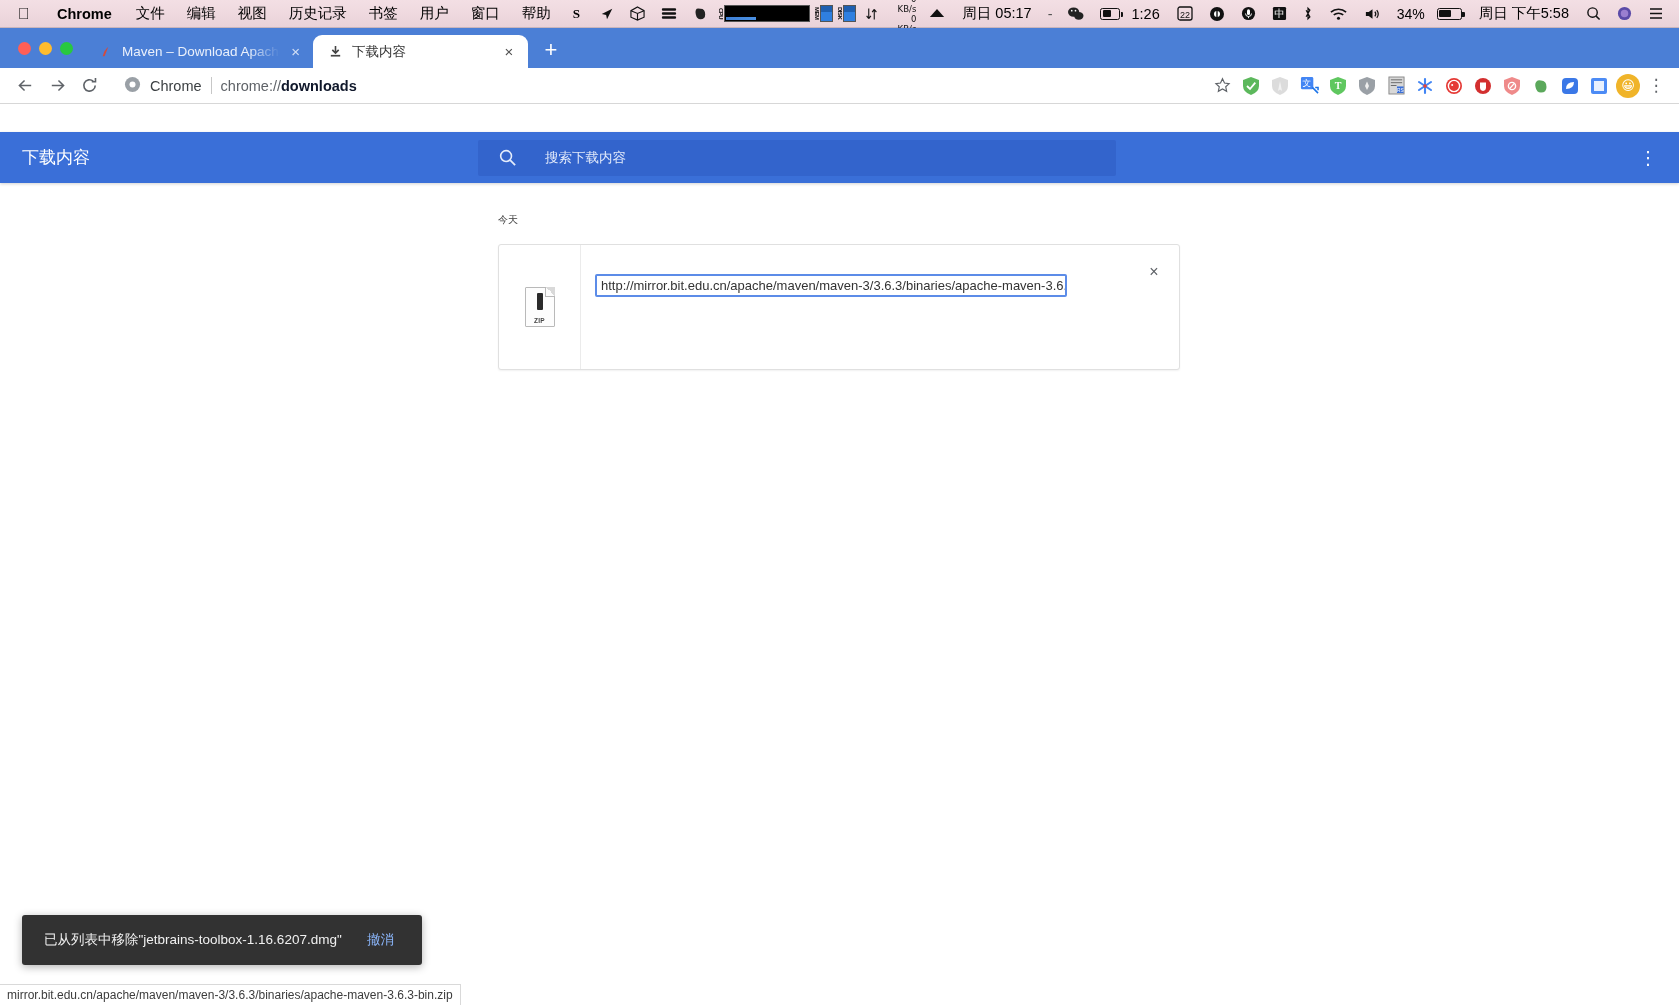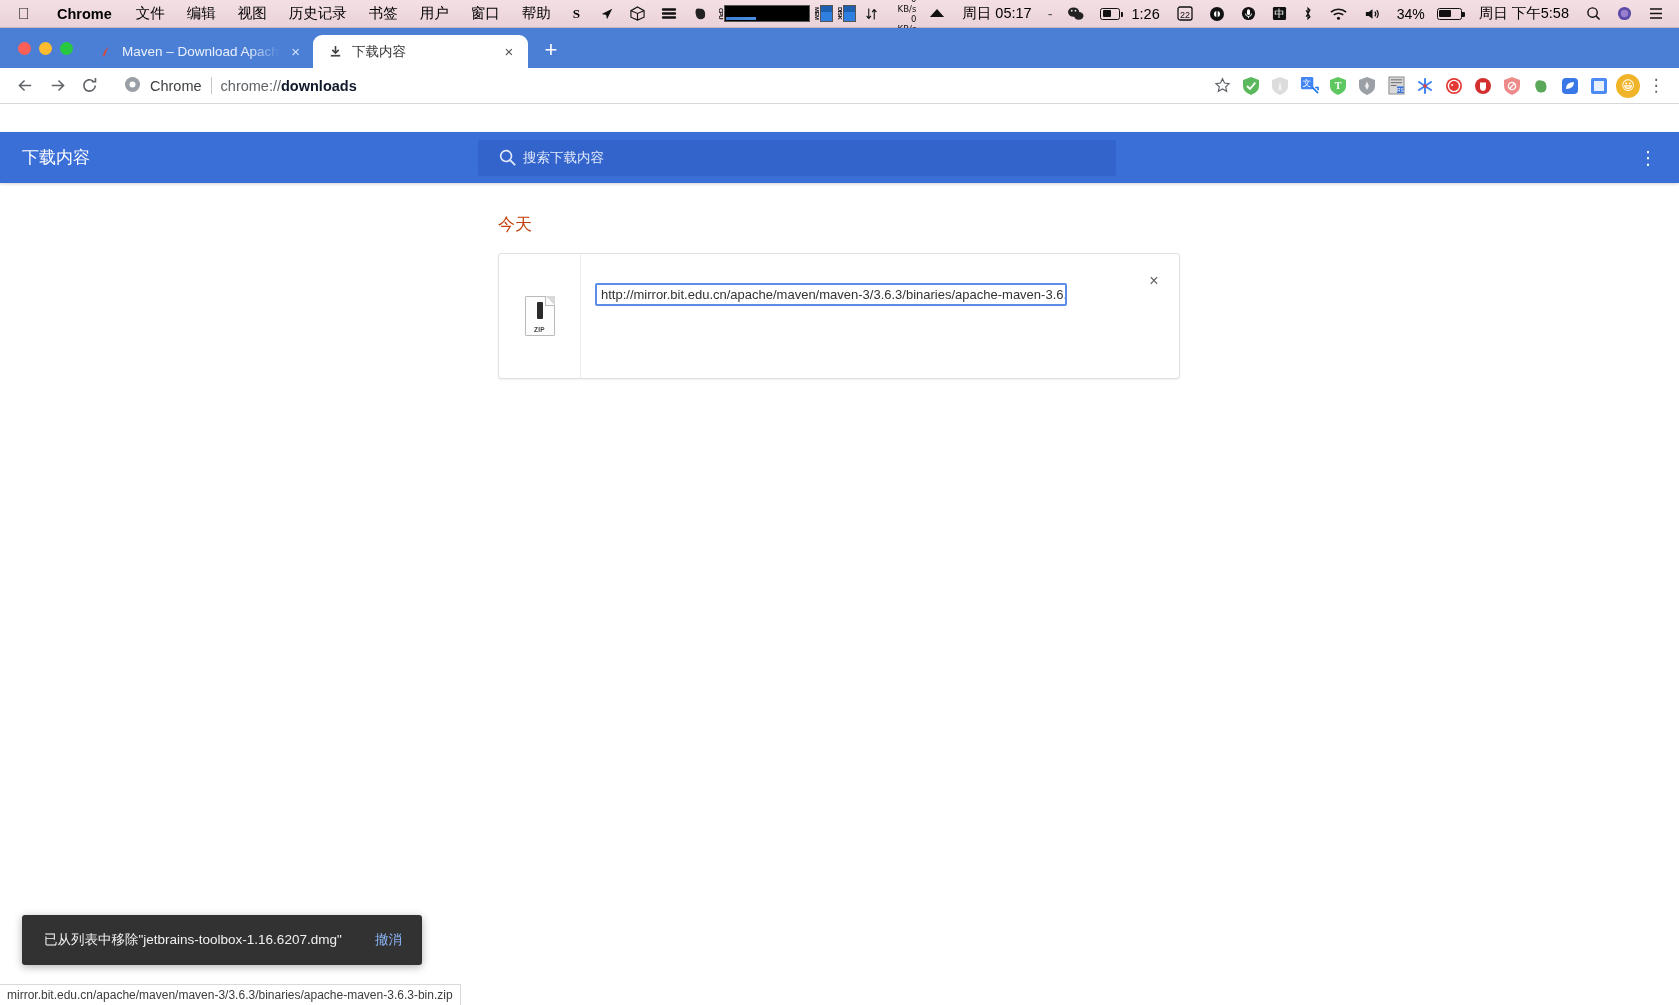--- a/index.html
+++ b/index.html
@@ -116,28 +116,28 @@
 
   
   .dl-page { position:absolute; top: 104px; left:0; width:1679px; height: 873px; background:#fff; }
   .dl-header {
     height: 51px; background:#3a6fd8; display:flex; align-items:center;
     box-shadow: 0 1px 3px rgba(0,0,0,.18); position:relative;
   }
   .dl-title { color:#fff; font-size: 17px; padding-left: 22px; width: 478px; }
   .dl-search {
     width: 638px; height: 36px; background:#3364cc; border-radius: 2px;
-    display:flex; align-items:center; gap: 6px; padding: 0 20px;
+    display:flex; align-items:center; gap: 28px; padding: 0 20px;
   }
   .dl-search .s-ic { color:#e4ecfb; display:flex; }
   .dl-search .s-ph { color:#e2eafa; font-size: 13.5px; }
   .dl-kebab { margin-left:auto; color:#fff; font-size:18px; padding-right: 22px; display:flex; align-items:center; }
 
   .dl-body { padding-top: 0; }
-  .dl-date { font-size: 17px; color:#c2410c; margin: 30px 0 0 498px; }
+  .dl-date { font-size: 10px; color:#404040; margin: 30px 0 0 498px; }
   .dl-card {
     margin: 17px 0 0 498px; width: 682px; min-height: 126px;
     background:#fff; border:1px solid #e0e0e0; border-radius: 3px;
     box-shadow: 0 1px 2px rgba(0,0,0,.06);
     display:flex; position: relative;
   }
   .dl-iconcell { width: 82px; display:flex; align-items:center; justify-content:center;
     border-right: 1px solid #ebebeb; }
   .zipicon { width: 30px; height: 40px; position: relative; }
   .zipicon .paper {
@@ -172,21 +172,21 @@
     color:#5f6368; font-size: 16px;
   }
 
   
   .toast {
     position:absolute; left: 22px; bottom: 40px; width: 400px; height: 50px;
     background:#323232; border-radius: 3px; display:flex; align-items:center;
     box-shadow: 0 2px 8px rgba(0,0,0,.3);
   }
   .toast .msg { color:#f1f1f1; font-size: 13.5px; padding-left: 22px; flex:1 1 auto; }
-  .toast .undo { color:#8ab4f8; font-size: 13.5px; padding-right: 20px; }
+  .toast .undo { color:#8ab4f8; font-size: 13.5px; padding-right: 28px; }
   .statusbar {
     position:absolute; left:0; bottom:0; height: 21px; max-width: 470px;
     background:#fff; border-top:1px solid #d9d9d9; border-right:1px solid #d9d9d9;
     display:flex; align-items:center; padding: 0 7px;
     font-size: 12px; color:#3c3c3c; white-space: nowrap;
   }
 </style>
 </head>
 <body>
 

